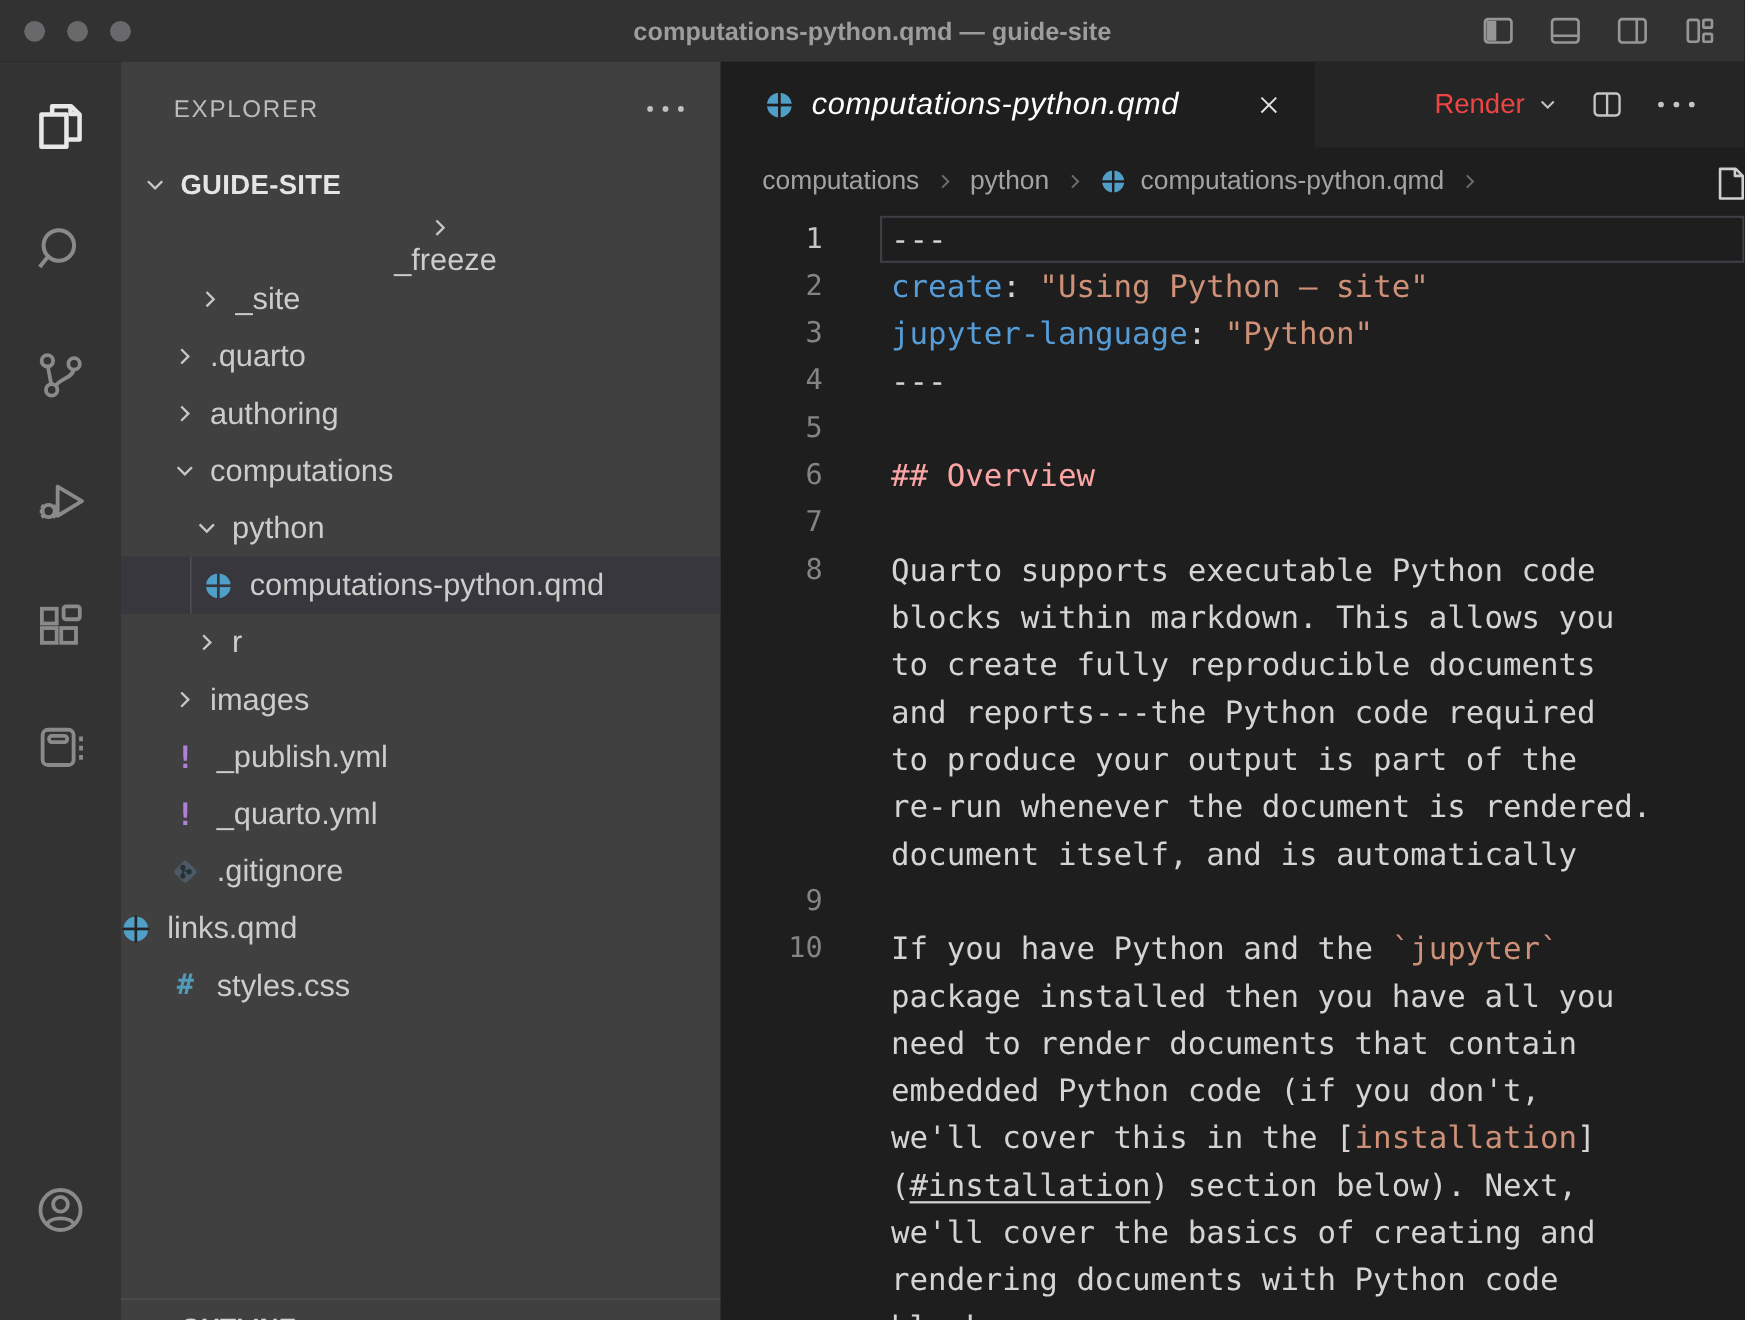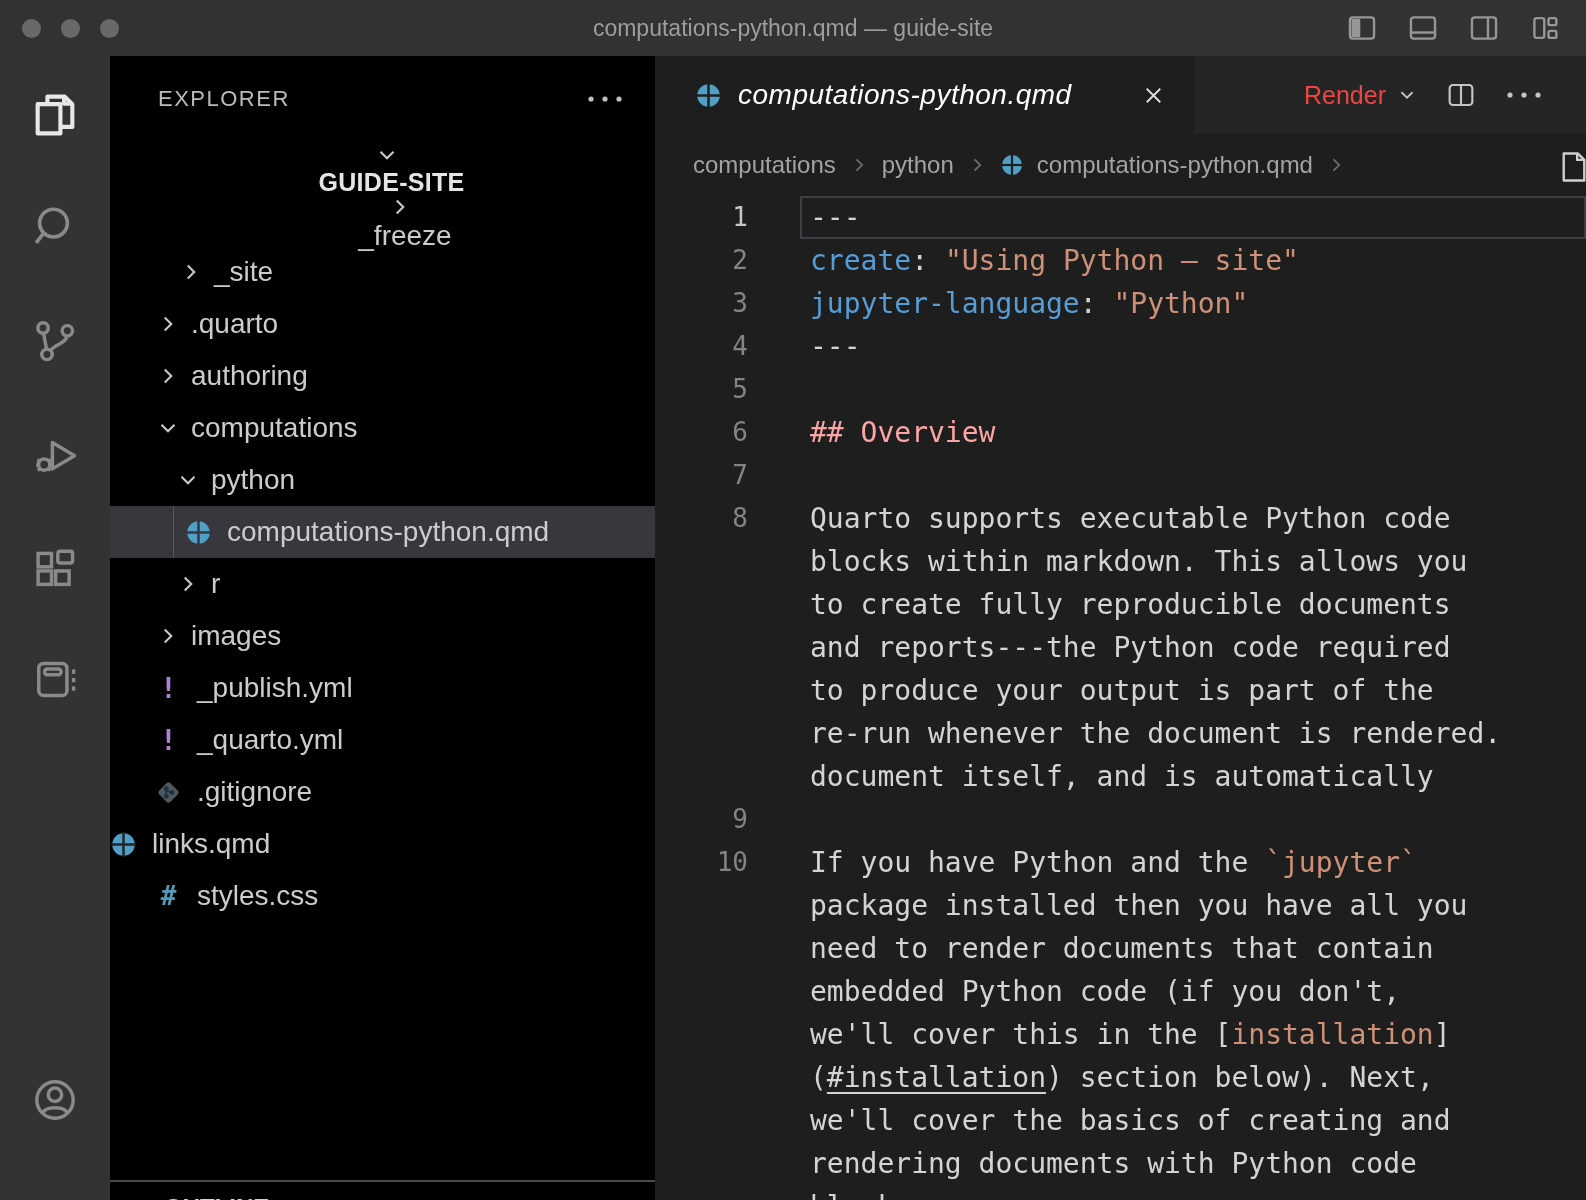--- a/index.html
+++ b/index.html
@@ -5,33 +5,33 @@
   * { margin:0; padding:0; box-sizing:border-box; }
   html,body { width:1586px; height:1200px; overflow:hidden; background:#1e1e1e;
               font-family:"Liberation Sans", sans-serif; }
   .window { position:relative; width:1586px; height:1200px; }
 
   
   .titlebar { height:56px; background:#323233; position:relative; }
   .traffic { position:absolute; left:22px; top:19px; display:flex; gap:20px; }
   .traffic span { width:19px; height:19px; border-radius:50%; background:#69696b; display:block; }
   .tb-title { position:absolute; left:0; right:0; top:0; height:56px; line-height:56px;
-              text-align:center; color:#9d9d9d; font-size:23px; }
+              text-align:center; color:#9d9d9d; font-size:23px;font-weight:bold; }
   .tb-icons { position:absolute; right:24px; top:11px; display:flex; gap:27px; align-items:center; }
   .tb-icons svg { display:block; }
 
   
   .main { display:flex; height:1144px; }
 
   
   .activitybar { width:110px; background:#333334; position:relative; flex:none; overflow:hidden; }
   .ab-icon { position:absolute; left:29px; width:52px; height:52px; }
 
   
-  .sidebar { width:545px; background:#000000; position:relative; flex:none; overflow:hidden;
+  .sidebar { width:545px; background:#404040; position:relative; flex:none; overflow:hidden;
              color:#cccccc; }
   .sb-header { height:86px; display:flex; align-items:center; padding:0 30px 0 48px; }
   .sb-title { color:#bbbbbb; font-size:22px; letter-spacing:1.5px; flex:1; }
   .tree-row { height:52px; display:flex; align-items:center; font-size:28px; position:relative;
               white-space:nowrap; }
   .tree-root { font-weight:bold; color:#e5e5e5; font-size:25px; letter-spacing:0.3px; }
   .chev { width:26px; height:26px; margin-right:10px; flex:none; }
   .ficon { width:27px; height:27px; margin-right:15px; flex:none; display:flex;
            align-items:center; justify-content:center; }
   .tree-row.selected { background:#37373d; }
@@ -177,21 +177,21 @@
     <div class="sidebar">
       <div class="sb-header">
         <span class="sb-title">EXPLORER</span>
         <svg width="40" height="12" viewBox="0 0 40 12">
           <circle cx="6" cy="6" r="2.6" fill="#c0c0c0"></circle>
             <circle cx="20" cy="6" r="2.6" fill="#c0c0c0"></circle>
             <circle cx="34" cy="6" r="2.6" fill="#c0c0c0"></circle>
         </svg>
       </div>
       <div id="file-tree">
-          <div class="tree-row tree-root" style="padding-left: 18px; flex-direction: column;">
+          <div class="tree-row tree-root" style="padding-left: 18px;">
             <svg class="chev" viewBox="0 0 16 16">
               <path d="M4 6l4 4 4-4" fill="none" stroke="#c8c8c8" stroke-width="1.3"></path>
             </svg>
             <span>GUIDE-SITE</span>
           </div>
           <div class="tree-row" style="padding-left: 45px; flex-direction: column;">
             <svg class="chev" viewBox="0 0 16 16">
               <path d="M6 4l4 4-4 4" fill="none" stroke="#c8c8c8" stroke-width="1.3"></path>
             </svg>
             <span>_freeze</span>

